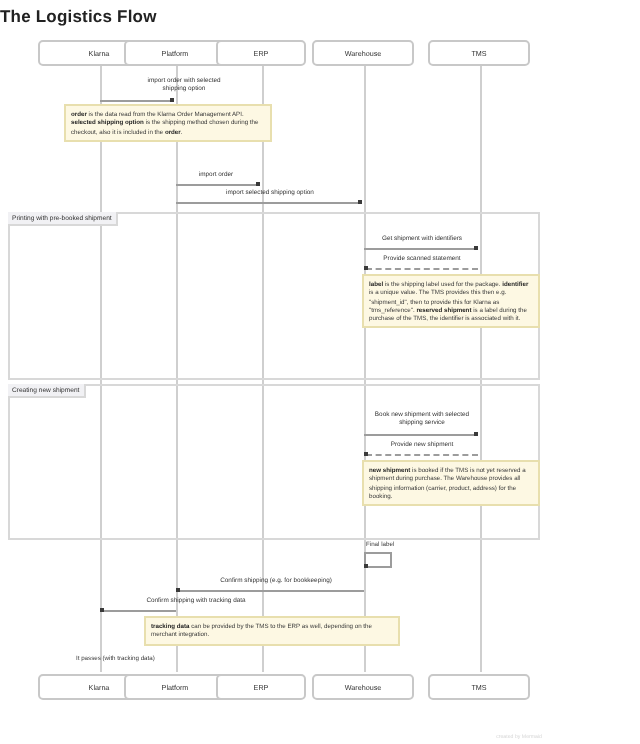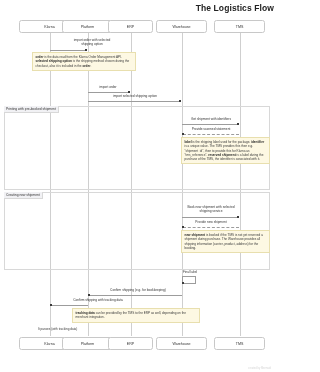--- a/index.html
+++ b/index.html
@@ -9,26 +9,25 @@
     background: #ffffff;
     font-family: "Liberation Sans", sans-serif;
     overflow: hidden;
     position: relative;
   }
   #diagram { position: absolute; inset: 0; }
 
   .title {
     position: absolute;
     top: 3px; left: 0; width: 274px;
-    text-align: right;
+    text-align: left;
     font-size: 8.5px;
     font-weight: bold;
     color: #222222;
     letter-spacing: .1px;
-    padding-left: 44px;
   }
 
   
   .lifeline {
     position: absolute;
     width: 1px;
     background: #cfcfcf;
   }
 
   

